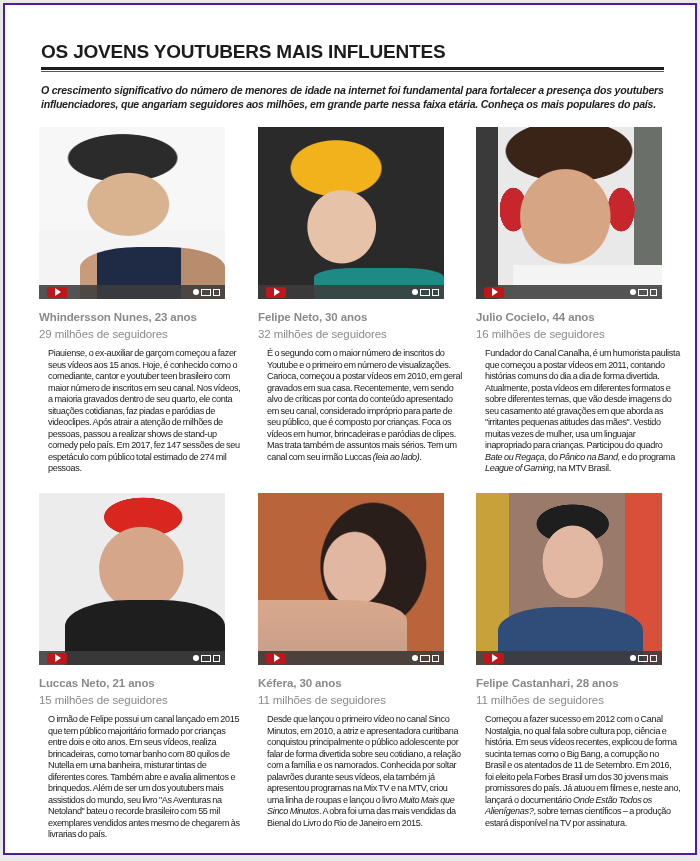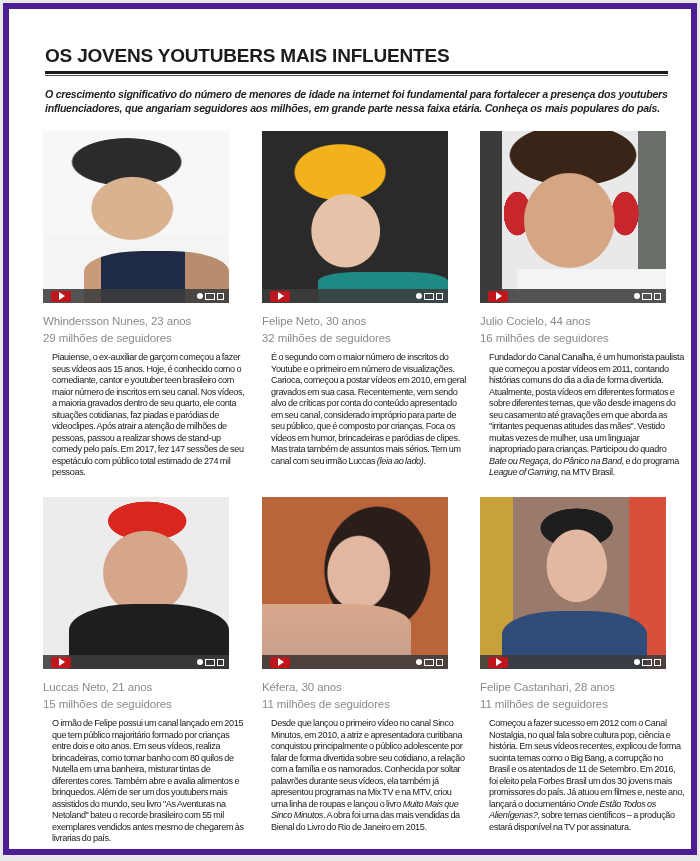--- a/index.html
+++ b/index.html
@@ -1,20 +1,20 @@
 <!DOCTYPE html>
 <html><head>
 <meta charset="utf-8">
 <style>
   * { box-sizing: border-box; margin: 0; padding: 0; }
   html, body { width: 700px; height: 861px; background: #e9e9e9; overflow: hidden; }
   body { font-family: "Liberation Sans", sans-serif; color: #1a1a1a; position: relative; }
   .page {
     position: absolute; left: 3px; top: 3px; width: 694px; height: 852px;
-    background: #ffffff; border: 6px solid #4c1d95;
+    background: #ffffff; border: 2px solid #4c1d95;
   }
   .title {
     position: absolute; left: 36px; top: 36px;
     font-family: "Liberation Sans", sans-serif; font-weight: bold;
     font-size: 19px; letter-spacing: -0.2px; color: #1c1c1c;
   }
   .rule-thick { position: absolute; left: 36px; width: 623px; top: 62px; height: 3px; background: #1c1c1c; }
   .rule-thin { position: absolute; left: 36px; width: 623px; top: 66px; height: 1px; background: #555; }
   .intro {
     position: absolute; left: 36px; top: 78px; width: 630px;
@@ -36,21 +36,21 @@
     display: flex; align-items: center; justify-content: center;
   }
   .play-btn::after {
     content: ""; border-left: 6px solid #fff; border-top: 4px solid transparent; border-bottom: 4px solid transparent; margin-left: 1px;
   }
   .ctrls { display: flex; align-items: center; gap: 2px; }
   .gear { width: 6px; height: 6px; border-radius: 50%; background: #fff; }
   .sq-wide { width: 10px; height: 7px; border: 1.3px solid #fff; }
   .sq { width: 7px; height: 7px; border: 1.3px solid #fff; }
   .name {
-    position: absolute; left: 0; top: 184px; font-weight: normal; font-size: 11.5px; color: #8a8a8a; white-space: nowrap; letter-spacing: -0.1px;
+    position: absolute; left: 0; top: 184px; font-weight: bold; font-size: 11.5px; color: #8a8a8a; white-space: nowrap; letter-spacing: -0.1px;
   }
   .followers {
     position: absolute; left: 0; top: 201px; font-weight: normal; font-size: 11.5px; color: #8a8a8a; white-space: nowrap; letter-spacing: -0.1px;
   }
   .bio {
     position: absolute; left: 0; top: 221px; width: 196px;
     font-family: "Liberation Sans", sans-serif; font-size: 9.1px; line-height: 11.5px; color: #1a1a1a;
     letter-spacing: -0.35px; word-spacing: -0.5px; margin-left: 9px;
   }
   .bio i { font-style: italic; }

